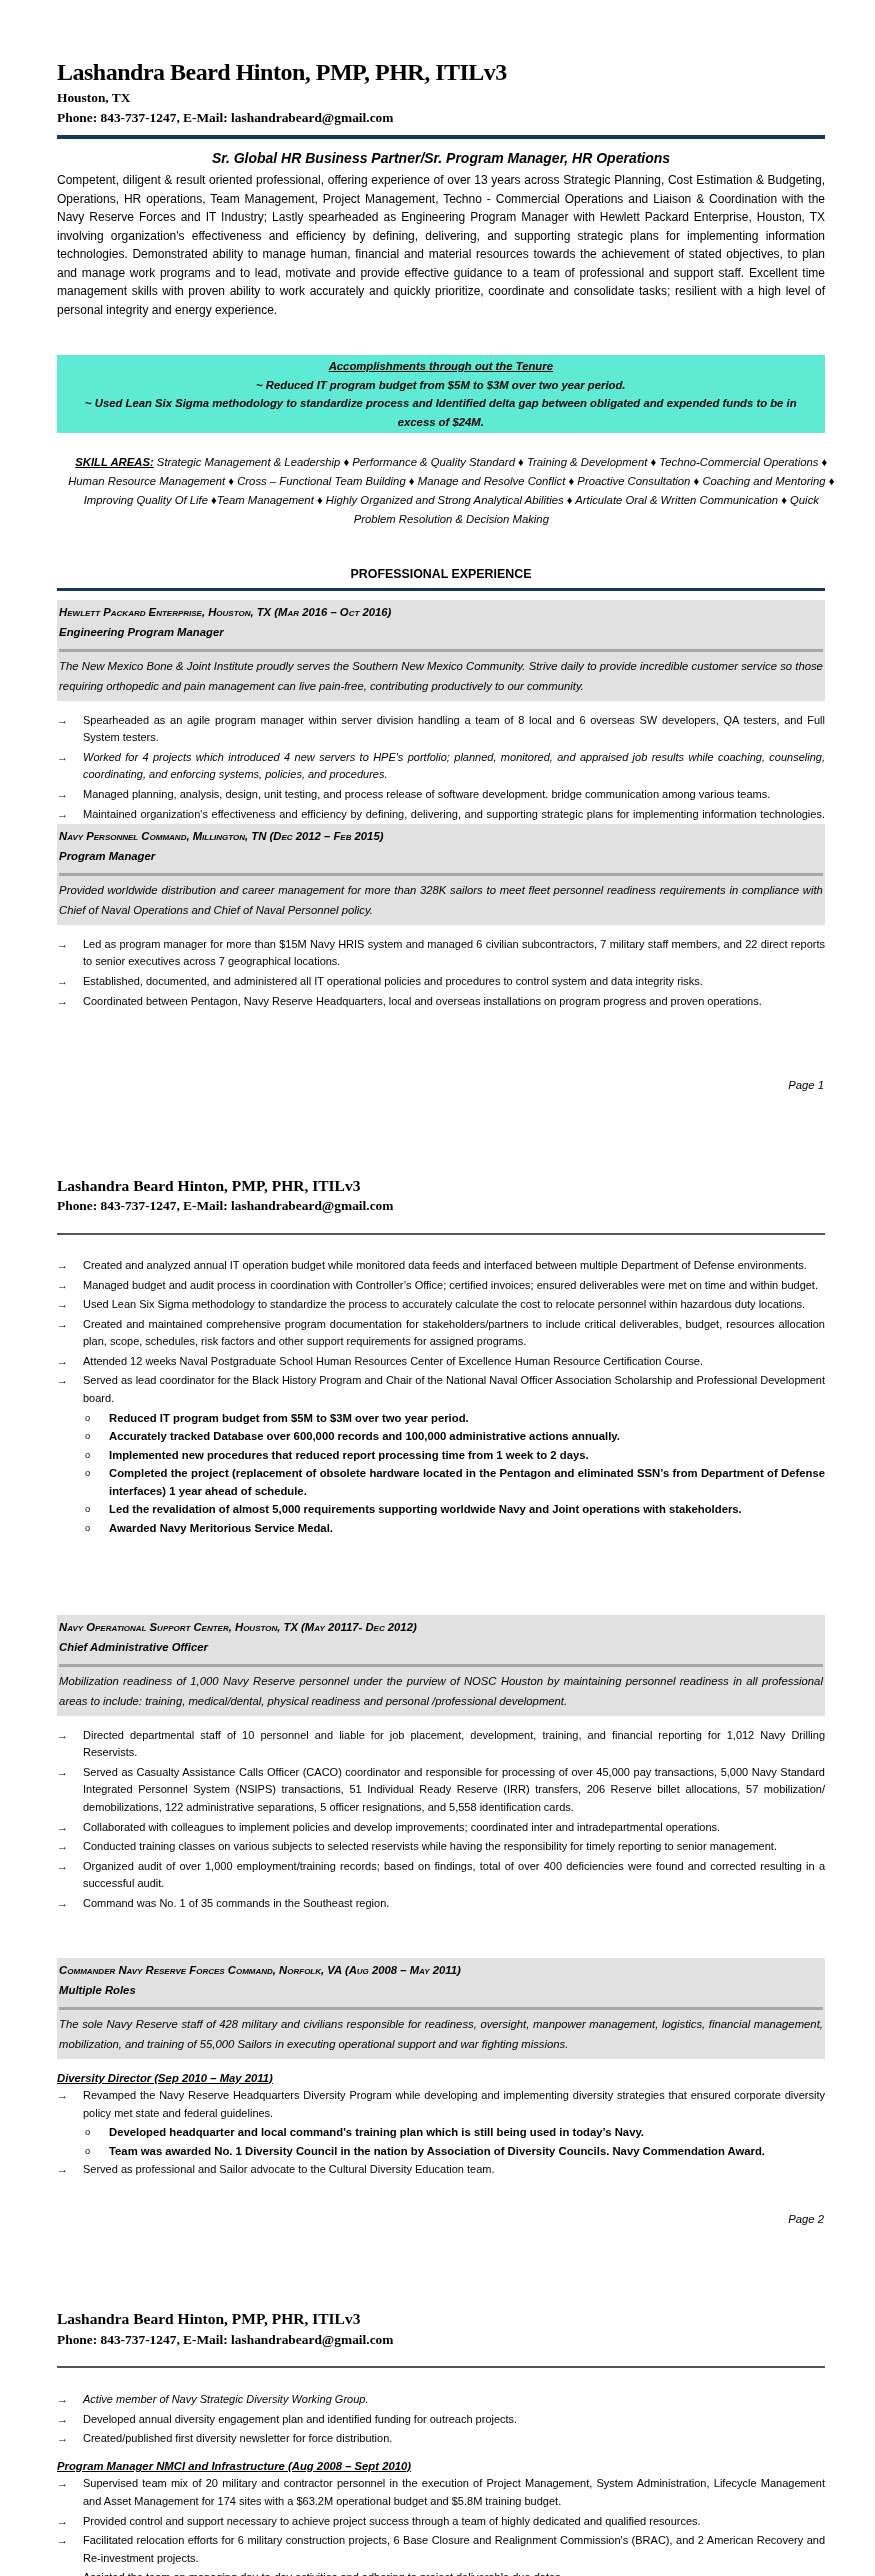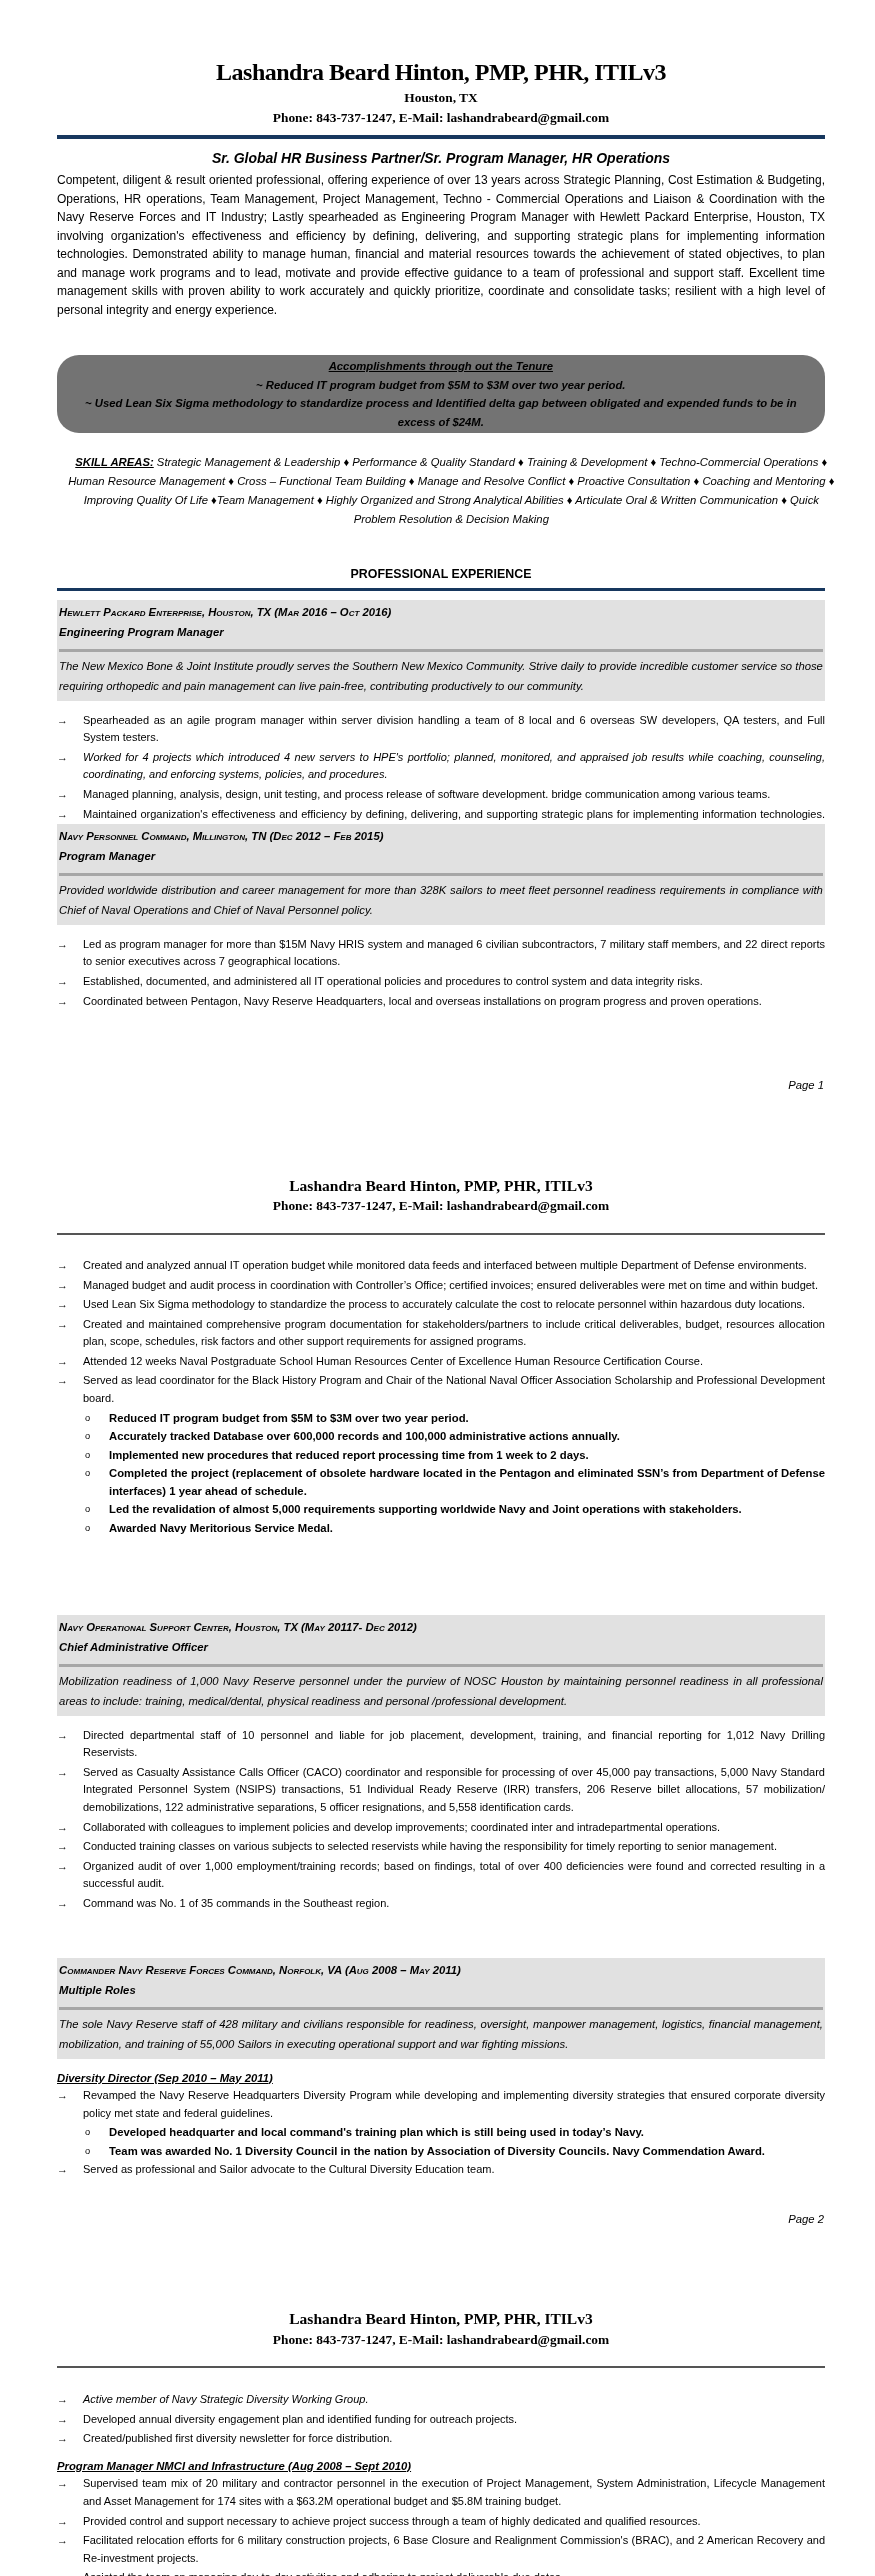--- a/index.html
+++ b/index.html
@@ -1,27 +1,27 @@
 <!DOCTYPE html>
 <html style="font-size:8.2px"><head>
 <meta charset="utf-8">
 <style>
   html,body{margin:0;padding:0;background:#fff;}
   body{width:876px;height:3400px;position:relative;overflow:hidden;color:#000;
        font-family:"Liberation Sans",sans-serif;}
   .abs{position:absolute;left:57px;width:768px;}
-  .name{font-family:"Liberation Serif",serif;font-weight:bold;text-align:center;}
+  .name{font-family:"Liberation Serif",serif;font-weight:bold;text-align:left;}
   .name.big{font-size:24px;line-height:27px;letter-spacing:-0.5px;}
   .name.mid{font-size:13.4px;line-height:17.5px;}
   .name.small{font-size:15.5px;line-height:19.6px;}
   .rule-navy{position:absolute;left:57px;width:768px;height:3.6px;background:#17375e;}
   .rule-gray{position:absolute;left:57px;width:768px;height:2.1px;background:#555;}
   .headline{font-weight:bold;font-style:italic;font-size:14px;text-align:center;line-height:18.5px;}
   .body{font-size:12px;line-height:18.5px;text-align:justify;}
-  .graybox{background:#737373;border-radius:22px;}
+  .graybox{background:#5eead4;}
   .acc{text-align:center;font-weight:bold;font-style:italic;font-size:11.3px;line-height:18.5px;padding:2.1px 10.3px;}
   .acc .t{text-decoration:underline;}
   .skills{text-align:center;font-style:italic;font-size:11.3px;line-height:19px;padding:0 10.3px;}
   .skills .lbl{font-weight:bold;text-decoration:underline;}
   .sec{text-align:center;font-weight:bold;font-size:12.4px;line-height:15.5px;}
   .job{background:#e1e1e1;padding:3.1px 2.1px 4.1px 2.1px;}
   .job .co{font-weight:bold;font-style:italic;font-size:11.3px;line-height:19.6px;font-variant:small-caps;}
   .job .role{font-weight:bold;font-style:italic;font-size:11.3px;line-height:19.6px;}
   .job .bar{height:2.6px;background:#a6a6a6;margin:7.2px 0 5.2px 0;}
   .job .desc{font-style:italic;font-size:11.3px;line-height:19.6px;text-align:justify;}

